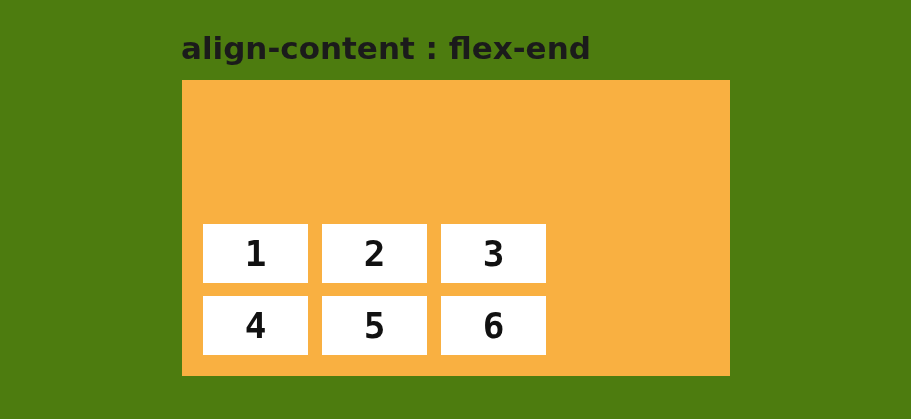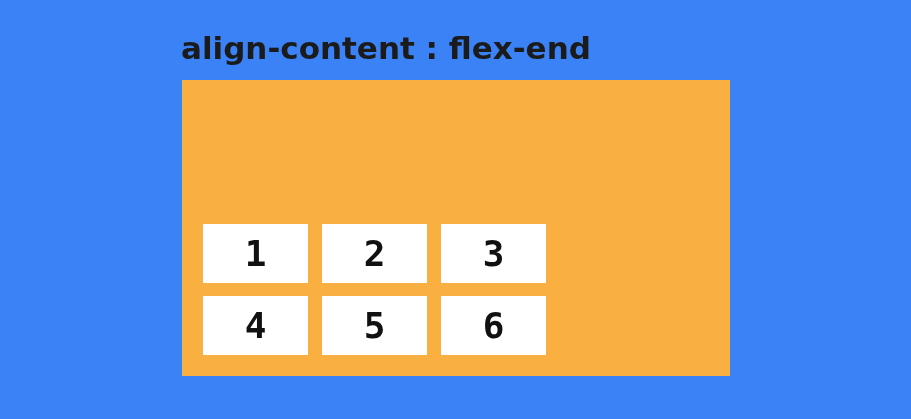--- a/index.html
+++ b/index.html
@@ -5,21 +5,21 @@
   html, body {
     margin: 0;
     padding: 0;
     background: #ffffff;
     font-family: "DejaVu Sans", "Liberation Sans", sans-serif;
   }
   .stage {
     position: relative;
     width: 911px;
     height: 419px;
-    background: #3b82f6;
+    background: #4d7c0f;
     overflow: hidden;
   }
   .title {
     position: absolute;
     left: 181px;
     top: 31px;
     margin: 0;
     font-size: 31px;
     line-height: 1.1;
     font-weight: bold;

